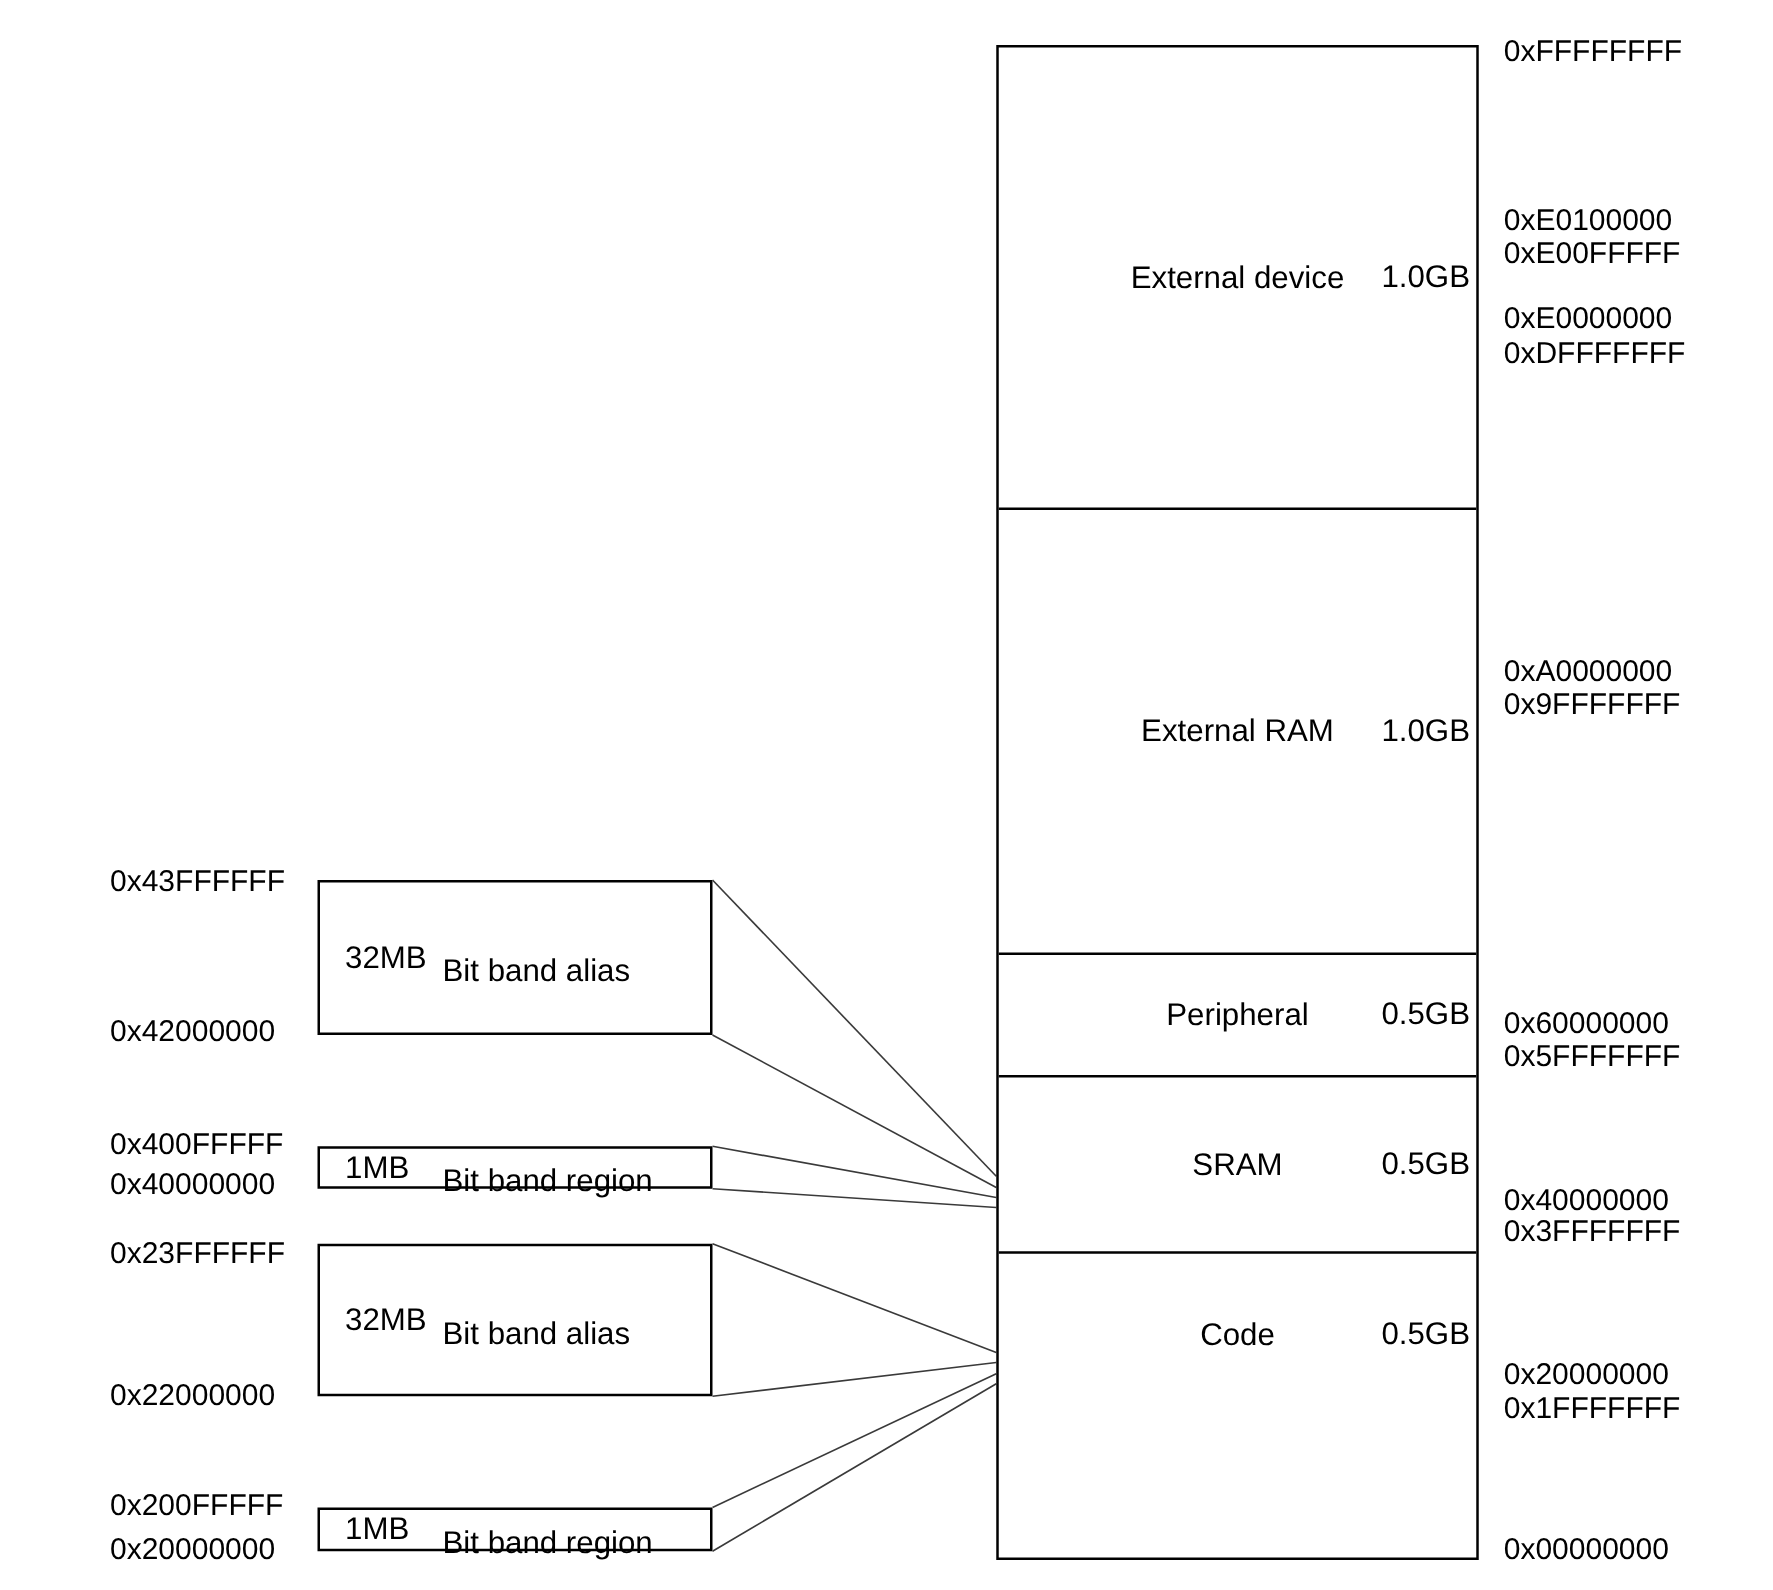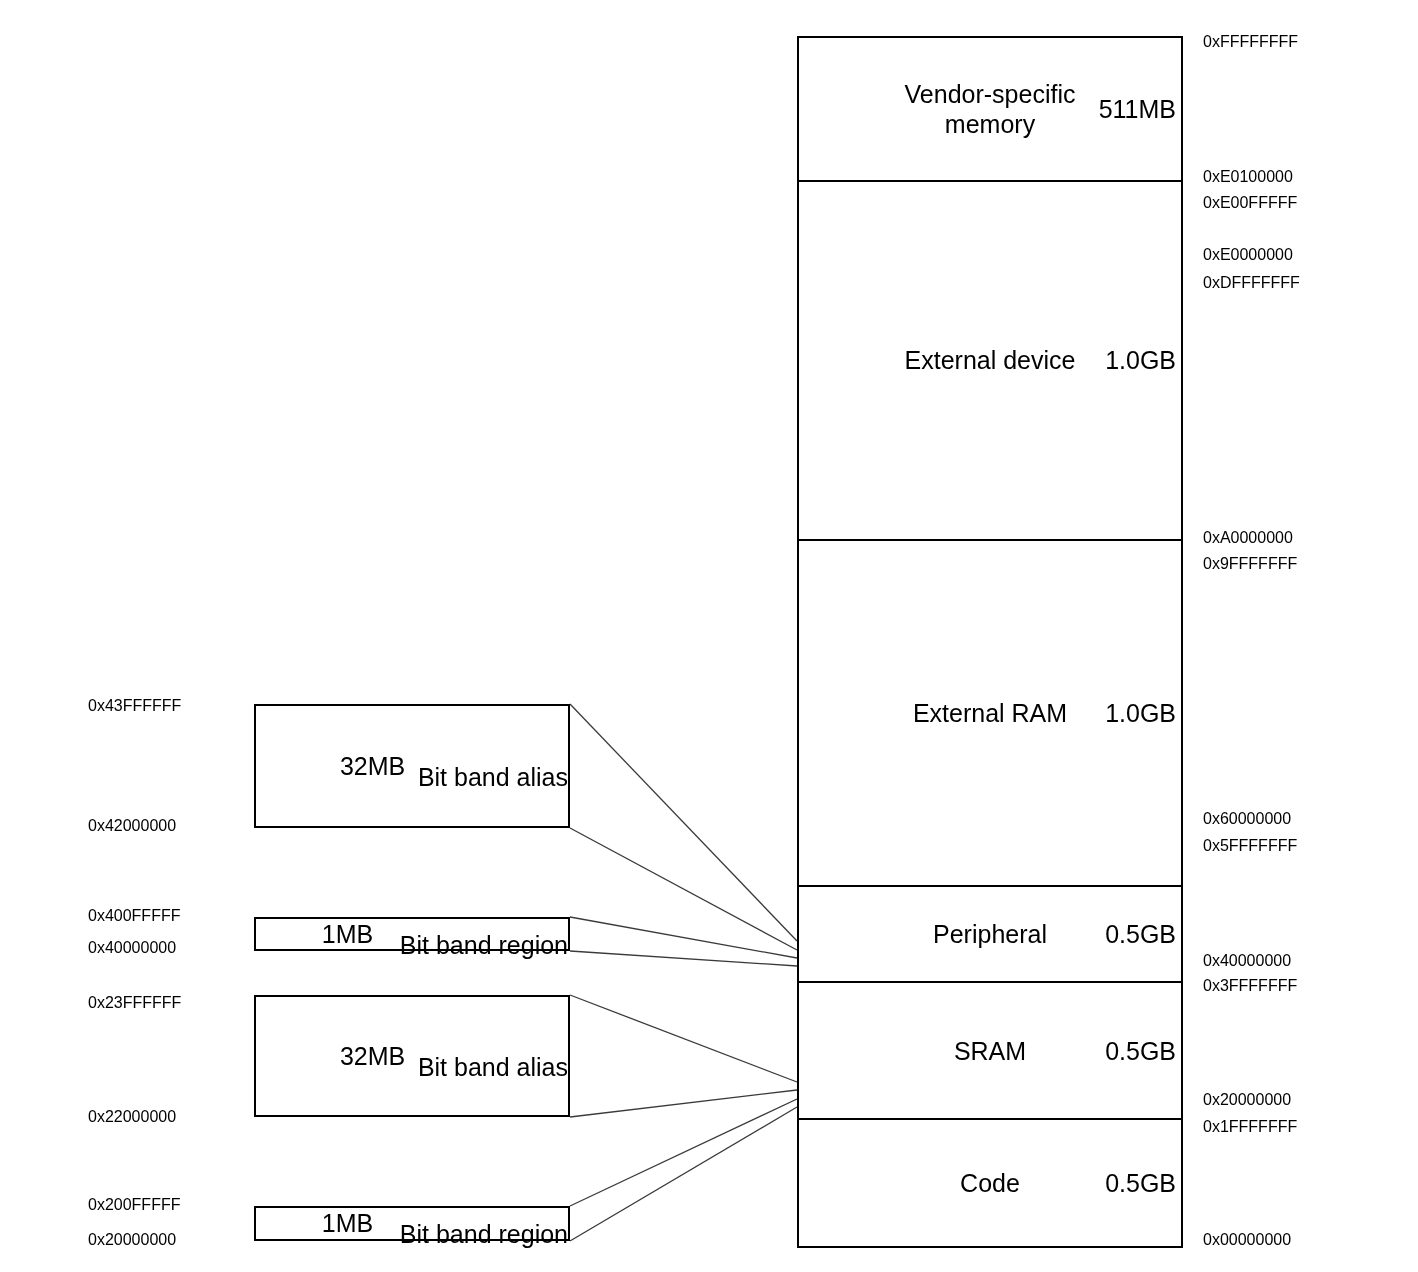--- a/index.html
+++ b/index.html
@@ -51,40 +51,39 @@
     position: absolute;
     right: 5px;
     top: 50%;
     transform: translateY(-50%);
     font-size: 25px;
     white-space: nowrap;
   }
   
   .addr {
     position: absolute;
-    font-size: 16px;
+    font-size: 24px;
     line-height: 28px;
     transform: translateY(-50%);
     white-space: nowrap;
   }
   .addr-right { left: 1203px; }
   .addr-left  { left: 88px; }
   
   .bb-box {
     position: absolute;
     left: 254px;
     width: 316px;
     border: 2px solid #000000;
     box-sizing: border-box;
     display: flex;
     align-items: center;
-    padding-left: 0;
+    padding-left: 20px;
     font-size: 25px;
     background: #ffffff;
-    justify-content: flex-end;
   }
   .bb-size {
     display: inline-block;
     width: 78px;
     flex: 0 0 78px;
     white-space: nowrap;
   }
   .bb-label { white-space: nowrap; margin-top: 22px; }
   
   #connectors {
@@ -107,27 +106,20 @@
     <line x1="570" y1="917" x2="797" y2="958" stroke="#3a3a3a" stroke-width="1.3"></line>
     <line x1="570" y1="951" x2="797" y2="966" stroke="#3a3a3a" stroke-width="1.3"></line>
     <line x1="570" y1="995" x2="797" y2="1082" stroke="#3a3a3a" stroke-width="1.3"></line>
     <line x1="570" y1="1117" x2="797" y2="1090" stroke="#3a3a3a" stroke-width="1.3"></line>
     <line x1="570" y1="1206" x2="797" y2="1099" stroke="#3a3a3a" stroke-width="1.3"></line>
     <line x1="570" y1="1241" x2="797" y2="1107" stroke="#3a3a3a" stroke-width="1.3"></line>
   </svg>
 
   <div id="memory-map">
 
-    <div class="region" style="height:146px">
-      <div class="region-name">
-        <span>Vendor-specific</span>
-        <span>memory</span>
-      </div>
-      <div class="region-size">511MB</div>
-    </div>
 
 
     <div class="region" style="height:368px">
       <div class="region-name">
         <span>External device</span>
       </div>
       <div class="region-size">1.0GB</div>
     </div>
 
     <div class="region" style="height:356px">

